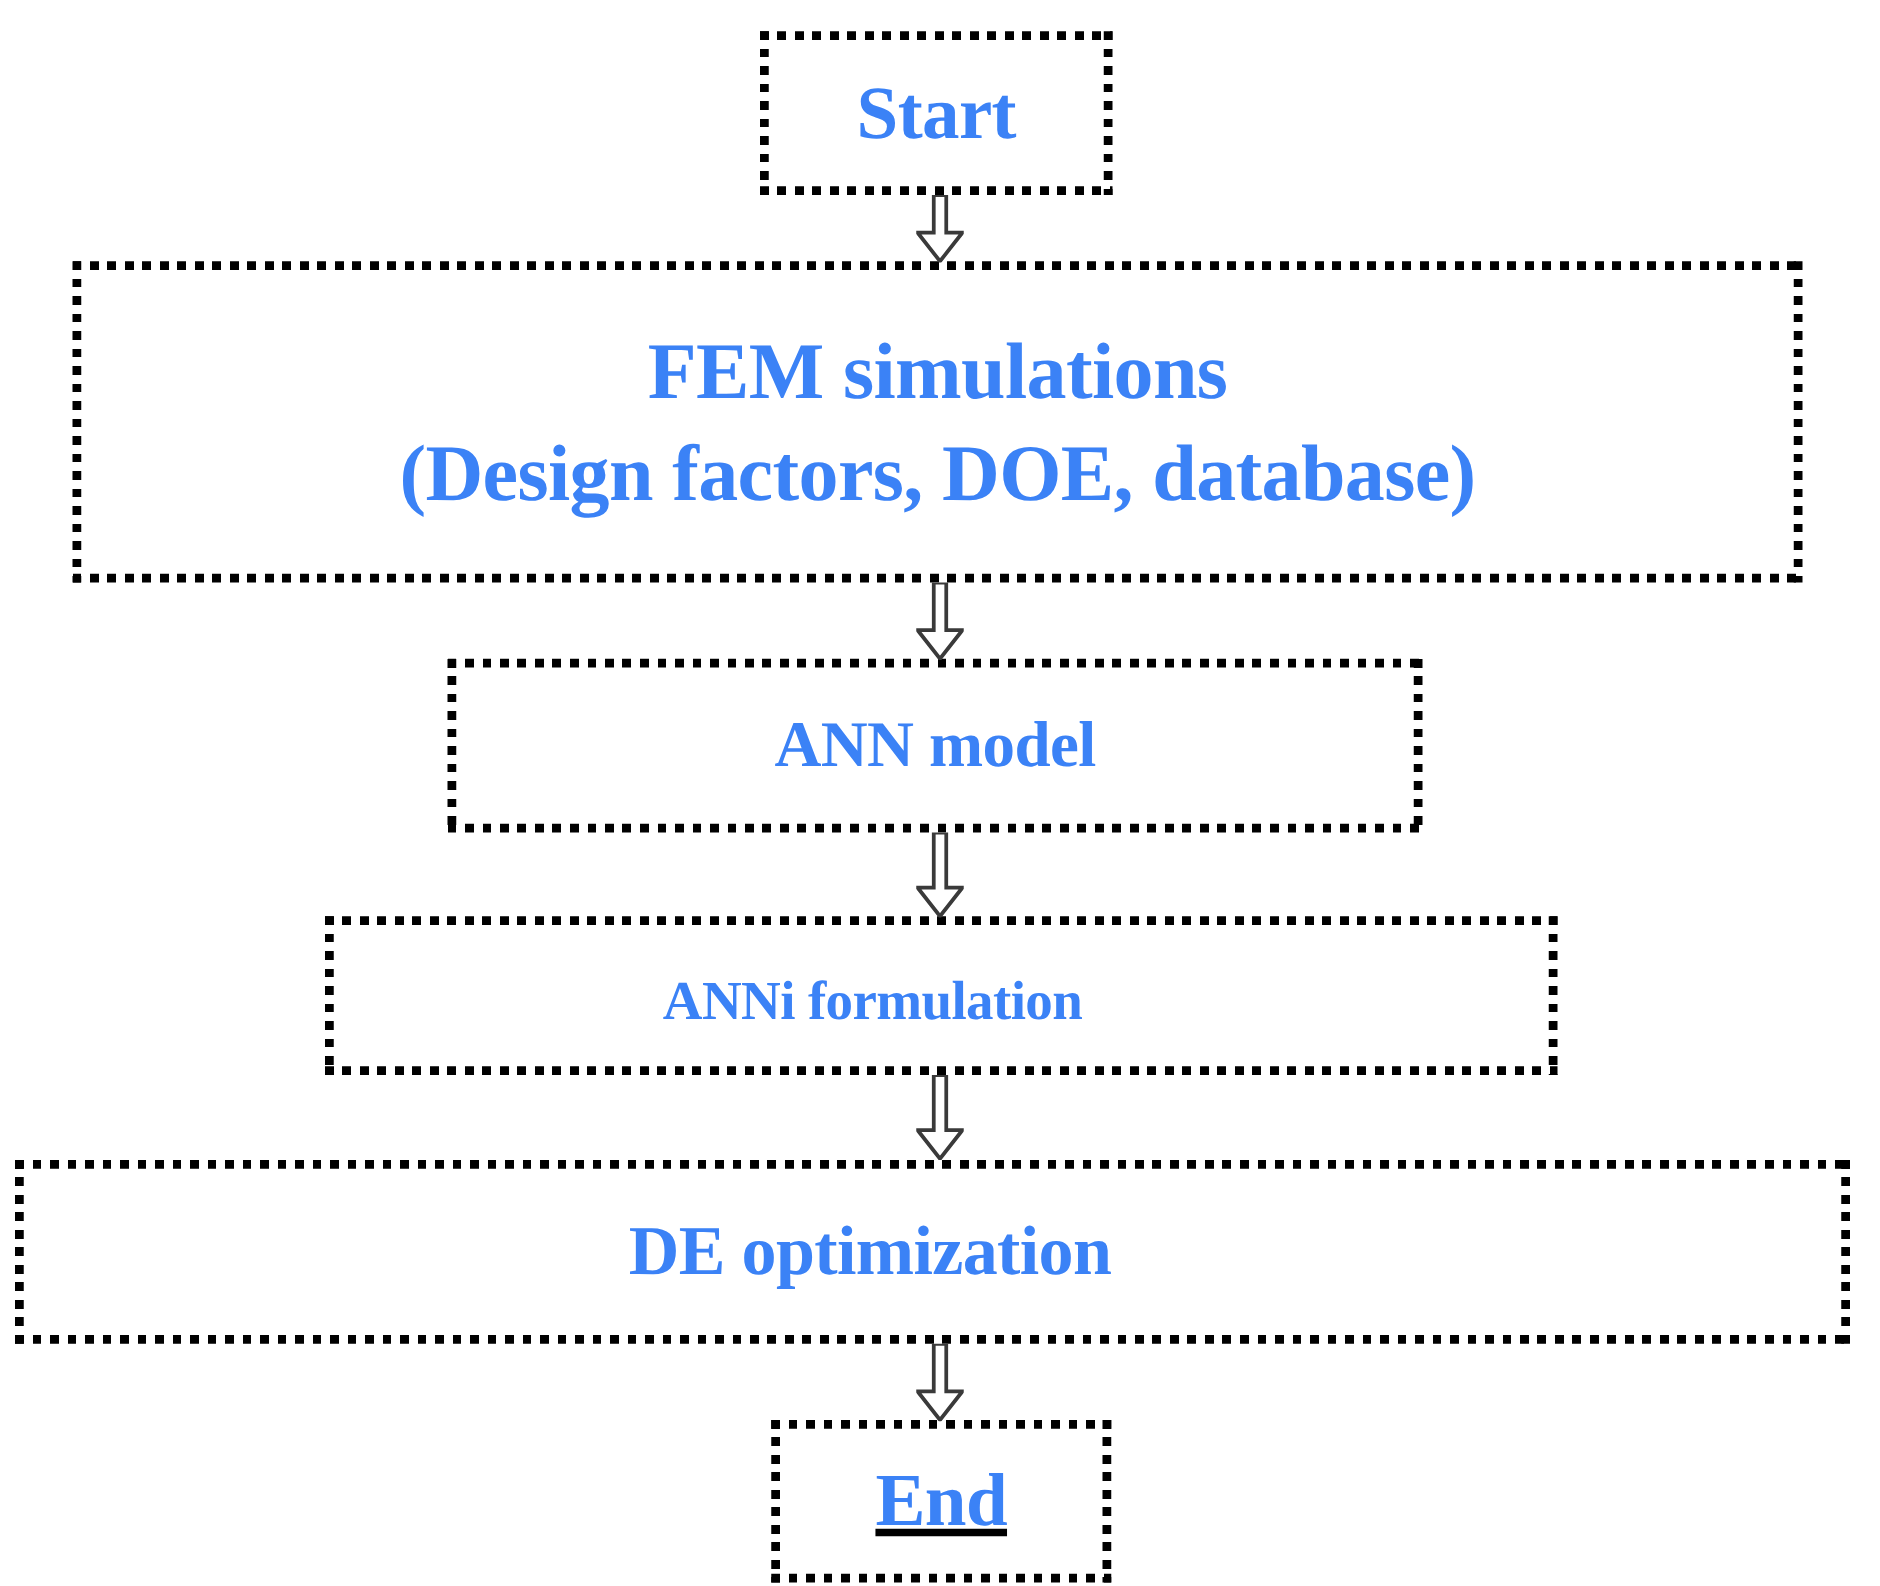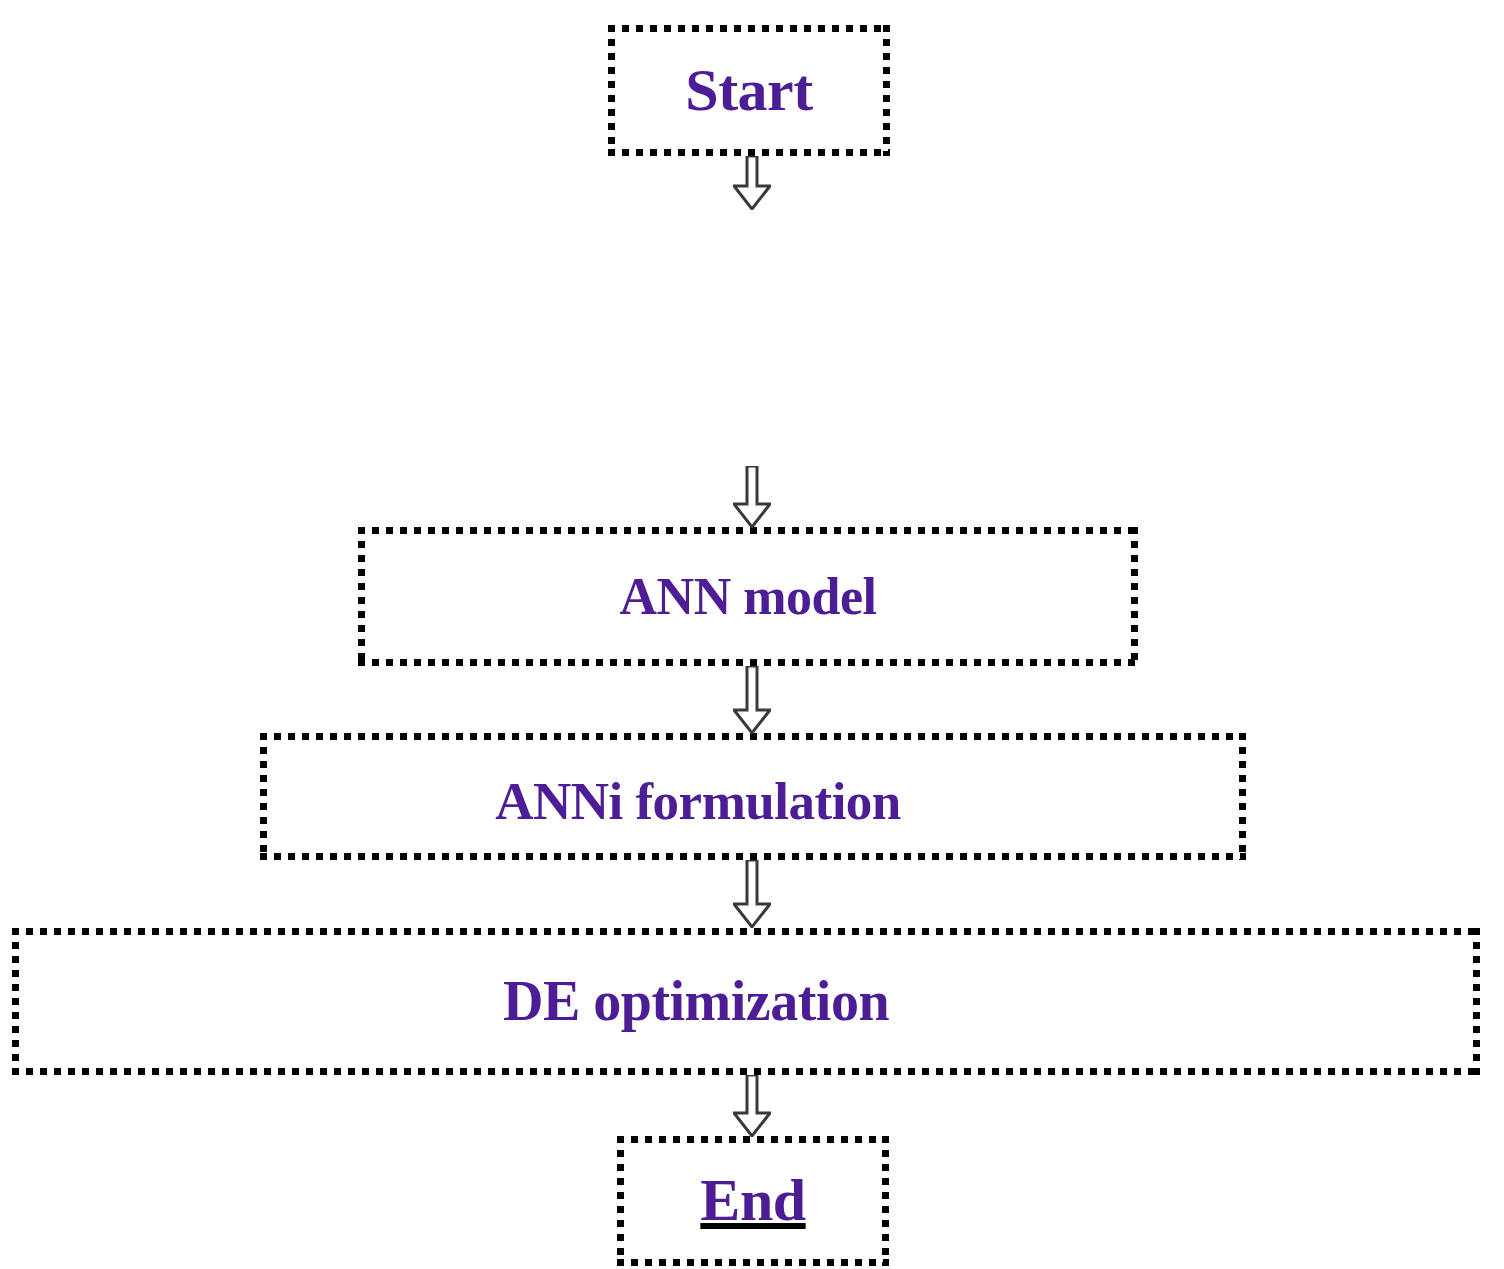--- a/index.html
+++ b/index.html
@@ -47,39 +47,39 @@
     background-position:
       left top,
       left bottom,
       left top,
       right top;
   }
 
   .node-label {
     position: relative;
     z-index: 2;
-    color: #4c1d95;
+    color: #3b82f6;
     font-weight: bold;
     line-height: 1.06;
     white-space: nowrap;
     letter-spacing: -0.5px;
   }
 
   
   #node-start      { left: 608px;  top: 25px;   width: 282px;  height: 131px; }
   #node-fem        { left: 58px;   top: 209px;  width: 1384px; height: 257px; }
   #node-ann        { left: 358px;  top: 527px;  width: 780px;  height: 139px; }
   #node-anni       { left: 260px;  top: 733px;  width: 986px;  height: 127px; }
   #node-de         { left: 12px;   top: 928px;  width: 1468px; height: 147px; }
   #node-end        { left: 617px;  top: 1136px; width: 272px;  height: 130px; text-decoration: underline; }
 
   #node-start .node-label { font-size: 60px; }
   #node-fem   .node-label { font-size: 64px; }
   #node-ann   .node-label { font-size: 52px; }
-  #node-anni  .node-label { font-size: 53px; margin-right: 110px; margin-top: 10px; }
+  #node-anni  .node-label { font-size: 44px; margin-right: 110px; margin-top: 10px; }
   #node-de    .node-label { font-size: 56px; margin-right: 100px; font-family: Liberation Serif, serif; }
   #node-end   .node-label { font-size: 60px; }
 
   .fem-line2 { margin-top: 14px; }
 
   
   .arrow {
     position: absolute;
     left: 50%;
     z-index: 3;
@@ -100,20 +100,24 @@
   <div class="node" id="node-start">
     <span class="node-label">Start</span>
   </div>
 
   <div class="arrow" id="arrow-1">
     <svg width="38" height="54" viewBox="0 0 38 54" aria-hidden="true">
       <polygon points="14,0 24,0 24,30 37,30 19,53 1,30 14,30" fill="#ffffff" stroke="#3a3a3a" stroke-width="3"></polygon>
     </svg>
   </div>
 
+  <div class="node" id="node-fem">
+    <span class="node-label">FEM simulations</span>
+    <span class="node-label fem-line2">(Design factors, DOE, database)</span>
+  </div>
 
   <div class="arrow" id="arrow-2">
     <svg width="38" height="62" viewBox="0 0 38 62" aria-hidden="true">
       <polygon points="14,0 24,0 24,38 37,38 19,61 1,38 14,38" fill="#ffffff" stroke="#3a3a3a" stroke-width="3"></polygon>
     </svg>
   </div>
 
   <div class="node" id="node-ann">
     <span class="node-label">ANN model</span>
   </div>

